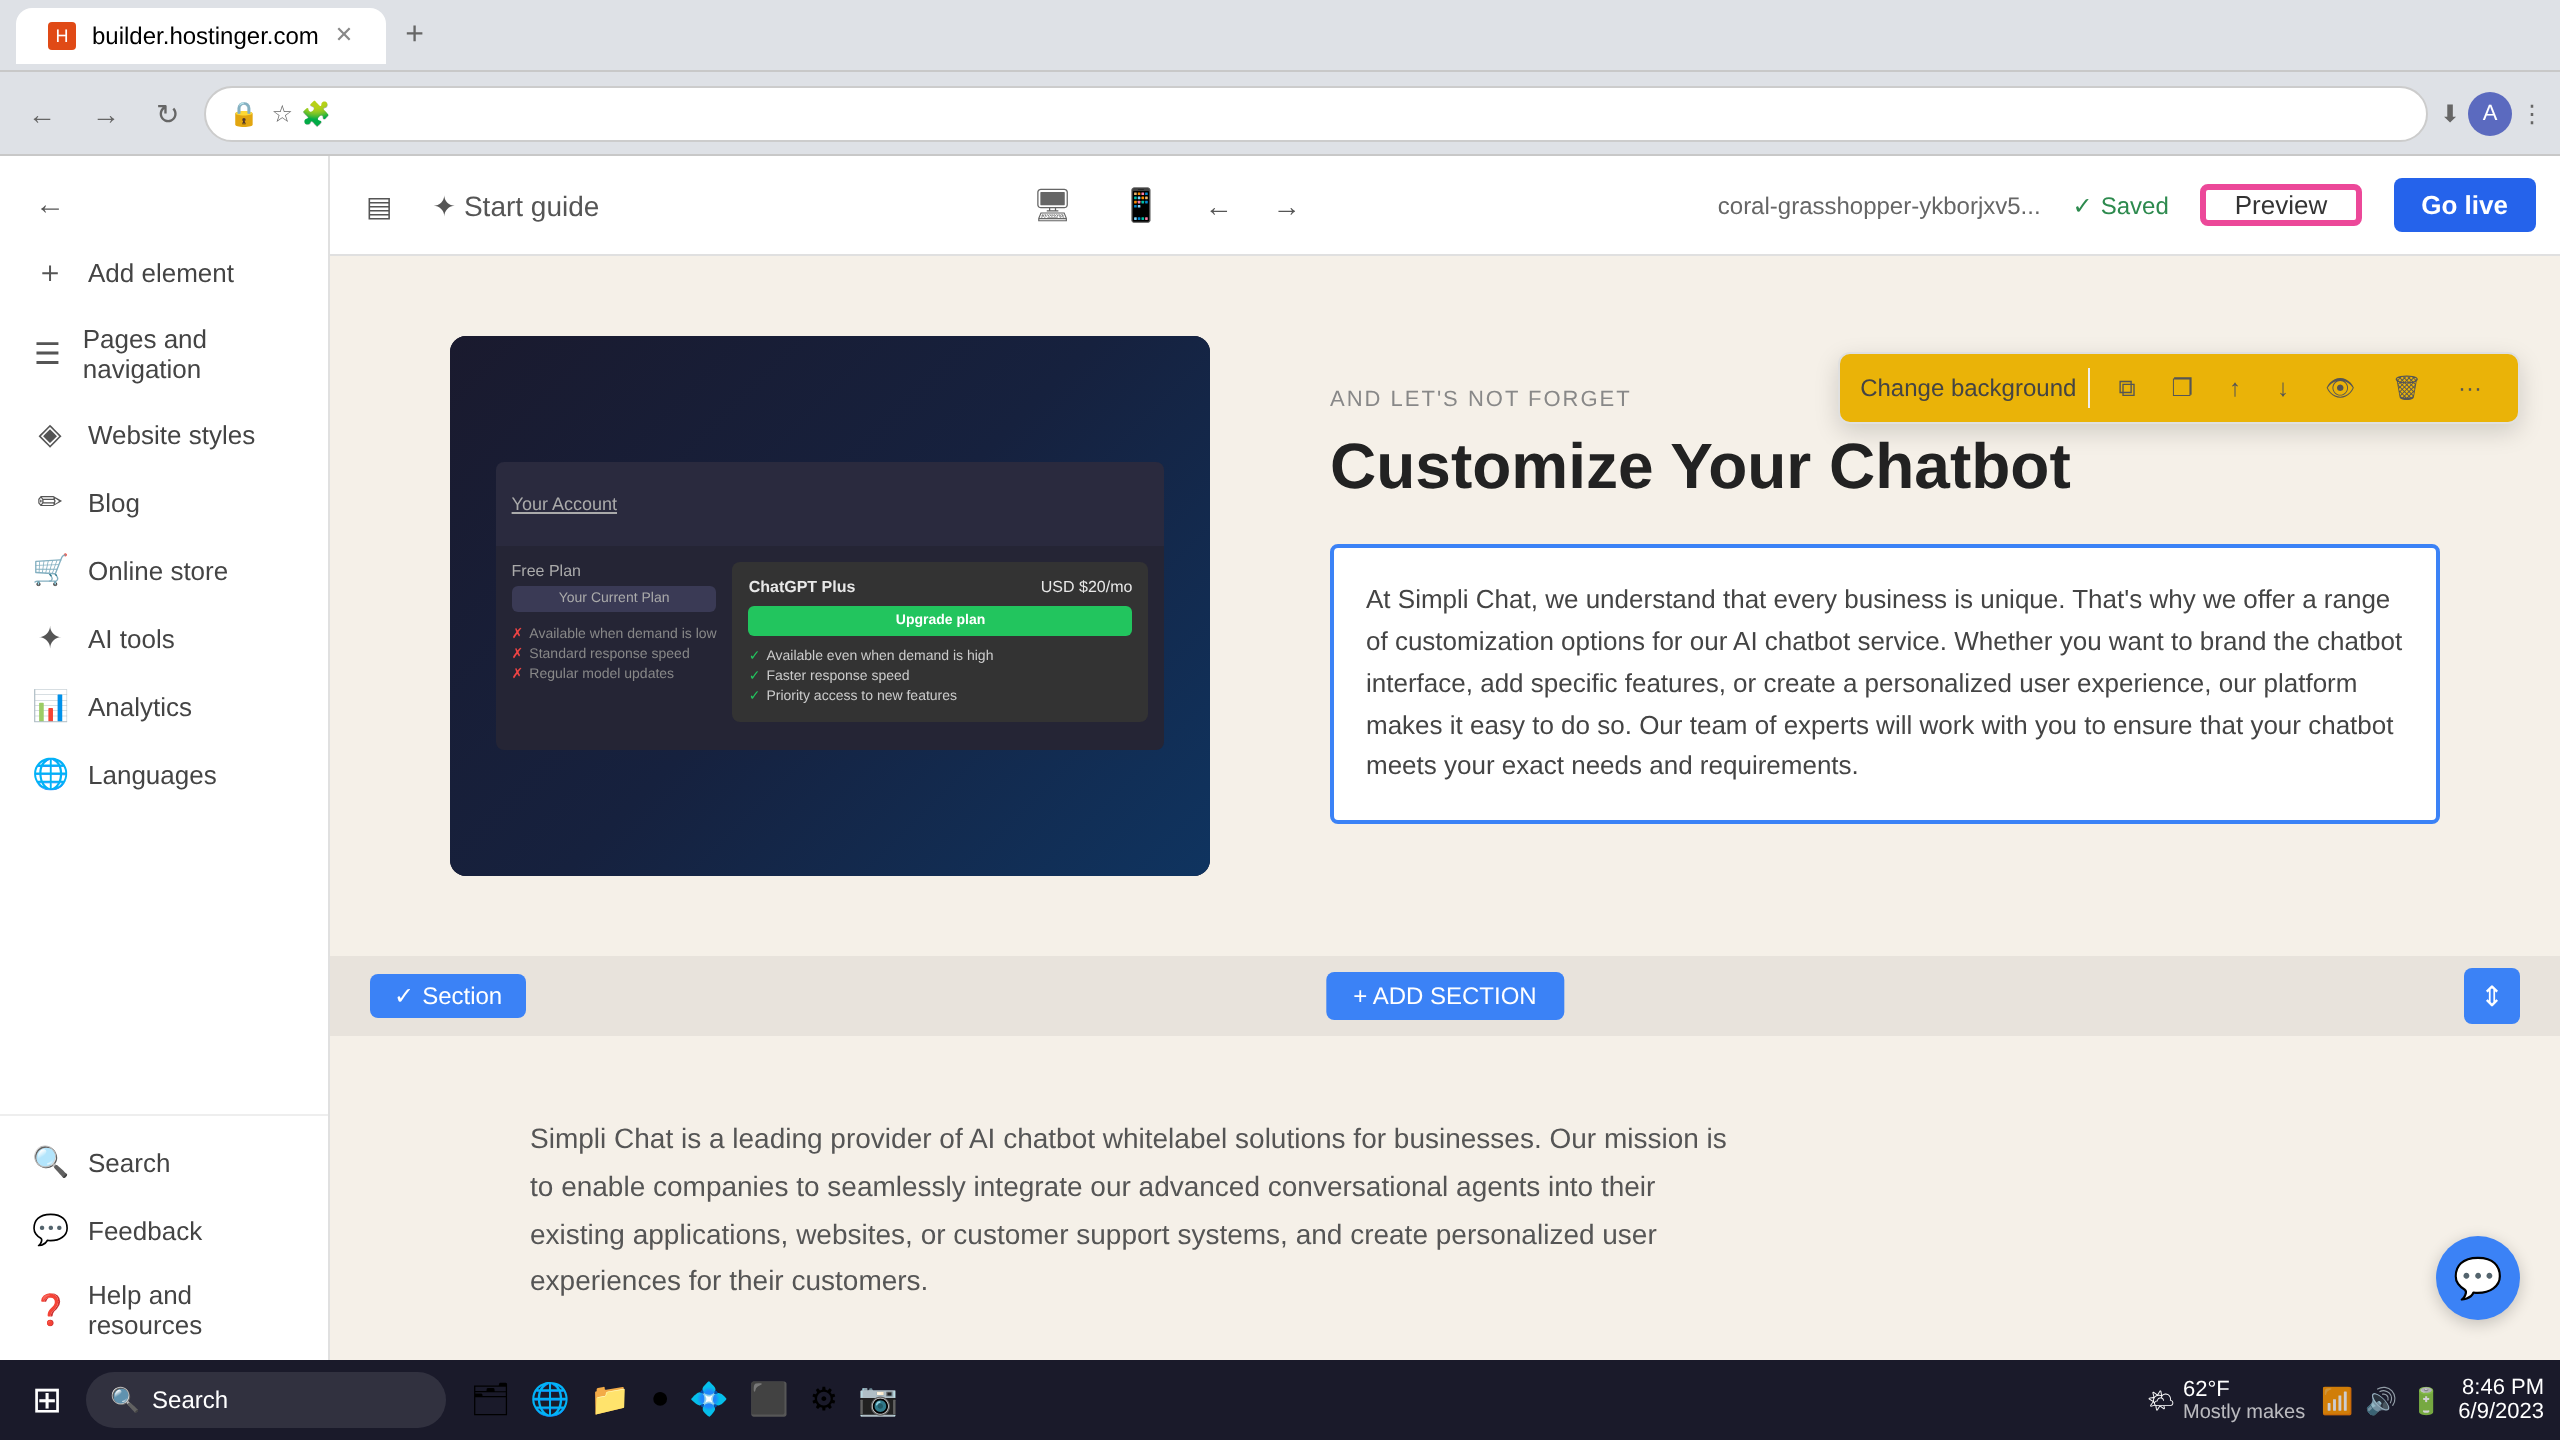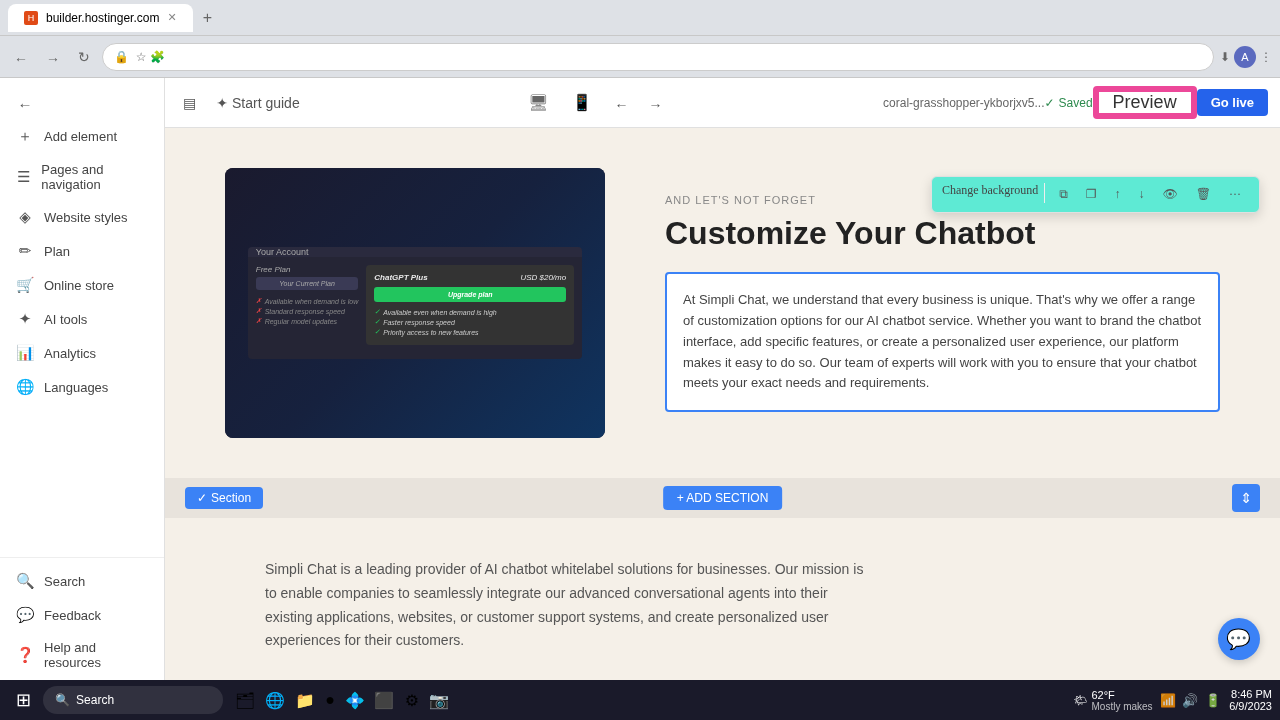--- a/index.html
+++ b/index.html
@@ -33,25 +33,25 @@
     .sidebar-divider { height: 1px; background: #eee; margin: 6px 0; }
     .sidebar-bottom { margin-top: auto; }
 
     
     .top-toolbar { background: #fff; border-bottom: 1px solid #e0e0e0; display: flex; align-items: center; padding: 0 12px; height: 50px; gap: 10px; }
     .toolbar-left { display: flex; align-items: center; gap: 8px; }
     .toolbar-btn { background: none; border: none; cursor: pointer; color: #555; font-size: 14px; padding: 4px 6px; border-radius: 4px; display: flex; align-items: center; gap: 4px; }
     .toolbar-center { flex: 1; display: flex; justify-content: center; }
     .device-btns { display: flex; gap: 8px; }
     .device-btn { background: none; border: none; cursor: pointer; color: #666; font-size: 16px; padding: 4px 8px; }
-    .toolbar-right { display: flex; align-items: center; gap: 0; }
+    .toolbar-right { display: flex; align-items: center; gap: 16px; }
     .site-name { font-size: 12px; color: #666; }
     .saved-badge { display: flex; align-items: center; gap: 4px; font-size: 12px; color: #2d8a4e; }
     .saved-check { color: #2d8a4e; }
-    .preview-btn { border: 6px solid #ec4899; background: #fff; border-radius: 4px; padding: 0 14px; font-size: 18px; cursor: pointer; color: #333; }
+    .preview-btn { border: 3px solid #ec4899; background: #fff; border-radius: 4px; padding: 0 14px; font-size: 13px; cursor: pointer; color: #333; }
     .golive-btn { background: #2563eb; color: white; border: none; border-radius: 4px; padding: 6px 14px; font-size: 13px; cursor: pointer; font-weight: 600; }
 
     
     .main-area { flex: 1; display: flex; flex-direction: column; overflow: hidden; position: relative; }
 
     
     .canvas { flex: 1; background: #e8e3dc; position: relative; overflow: hidden; }
 
     
     .section1 { background: #f5f0e8; padding: 40px 60px; display: flex; align-items: center; gap: 60px; min-height: 300px; position: relative; }
@@ -63,21 +63,21 @@
     .section-title { font-size: 32px; font-weight: 700; color: #222; line-height: 1.2; margin-bottom: 20px; }
     .text-box { border: 2px solid #3b82f6; border-radius: 4px; padding: 16px; background: #fff; font-size: 13px; color: #444; line-height: 1.6; }
 
     
     .section-bar { background: #e8e3dc; position: relative; height: 40px; display: flex; align-items: center; }
     .section-tag { background: #3b82f6; color: white; font-size: 12px; padding: 4px 12px; border-radius: 4px; display: flex; align-items: center; gap: 4px; position: absolute; left: 20px; }
     .add-section-btn { position: absolute; left: 50%; transform: translateX(-50%); background: #3b82f6; color: white; border: none; border-radius: 4px; padding: 5px 14px; font-size: 12px; cursor: pointer; display: flex; align-items: center; gap: 4px; }
     .section-controls { position: absolute; right: 20px; background: #3b82f6; border-radius: 4px; width: 28px; height: 28px; display: flex; align-items: center; justify-content: center; color: white; font-size: 14px; cursor: pointer; }
 
     
-    .context-menu { position: absolute; right: 20px; top: 48px; background: #5eead4; border: 1px solid #e0e0e0; border-radius: 6px; padding: 6px 0; box-shadow: 0 4px 12px rgba(0,0,0,0.15); display: flex; gap: 2px; padding: 6px 10px; z-index: 100; font-family: Liberation Serif, serif; }
+    .context-menu { position: absolute; right: 20px; top: 48px; background: #eab308; border: 1px solid #e0e0e0; border-radius: 6px; padding: 6px 0; box-shadow: 0 4px 12px rgba(0,0,0,0.15); display: flex; align-items: center; gap: 2px; padding: 6px 10px; z-index: 100; }
     .ctx-item { padding: 4px 8px; font-size: 12px; color: #555; cursor: pointer; display: flex; align-items: center; gap: 4px; border-radius: 3px; }
     .ctx-item-label { font-size: 12px; color: #444; }
     .ctx-divider { width: 1px; height: 20px; background: #eee; margin: 0 4px; }
 
     
     .section2 { background: #f5f0e8; padding: 40px 100px; }
     .about-title { font-size: 28px; font-weight: 700; color: #222; margin-bottom: 16px; }
     .about-text { font-size: 14px; color: #555; line-height: 1.7; max-width: 600px; }
 
     
@@ -142,21 +142,21 @@
     <div class="sidebar-item">
       <span class="sidebar-item-icon">☰</span>
       <span>Pages and navigation</span>
     </div>
     <div class="sidebar-item">
       <span class="sidebar-item-icon">◈</span>
       <span>Website styles</span>
     </div>
     <div class="sidebar-item">
       <span class="sidebar-item-icon">✏</span>
-      <span>Plan</span>
+      <span>Blog</span>
     </div>
     <div class="sidebar-item">
       <span class="sidebar-item-icon">🛒</span>
       <span>Online store</span>
     </div>
     <div class="sidebar-item">
       <span class="sidebar-item-icon">✦</span>
       <span>AI tools</span>
     </div>
     <div class="sidebar-item">
@@ -221,23 +221,23 @@
     </div>
 
     <div class="canvas">
 
       <div class="section1">
 
         <div class="chatgpt-img">
           <div class="chatgpt-inner">
             <div style="width:88%; position:relative;">
 
-              <div style="background:#2a2a3e; color:#aaa; font-size:9px; padding:0 8px; border-radius:4px 4px 0 0;">Your Account</div>
-
-              <div style="background:#252535; padding:8px; border-radius:0 0 4px 4px;font-style:italic;">
+              <div style="background:#2a2a3e; color:#aaa; font-size:9px; padding:16px 8px; border-radius:4px 4px 0 0;text-decoration:underline;">Your Account</div>
+
+              <div style="background:#252535; padding:8px; border-radius:0 0 4px 4px;">
 
                 <div style="display:flex; gap:8px; align-items:flex-start; margin-bottom:6px;">
                   <div>
                     <div style="color:#aaa; font-size:8px; margin-bottom:3px;">Free Plan</div>
                     <div style="background:#3a3a55; border-radius:3px; padding:3px 8px; font-size:7px; color:#aaa; text-align:center;">Your Current Plan</div>
                     <div style="margin-top:6px;">
                       <div style="display:flex; align-items:center; gap:3px; color:#888; font-size:7px; padding:1px 0;"><span style="color:#ef4444;">✗</span> Available when demand is low</div>
                       <div style="display:flex; align-items:center; gap:3px; color:#888; font-size:7px; padding:1px 0;"><span style="color:#ef4444;">✗</span> Standard response speed</div>
                       <div style="display:flex; align-items:center; gap:3px; color:#888; font-size:7px; padding:1px 0;"><span style="color:#ef4444;">✗</span> Regular model updates</div>
                     </div>

